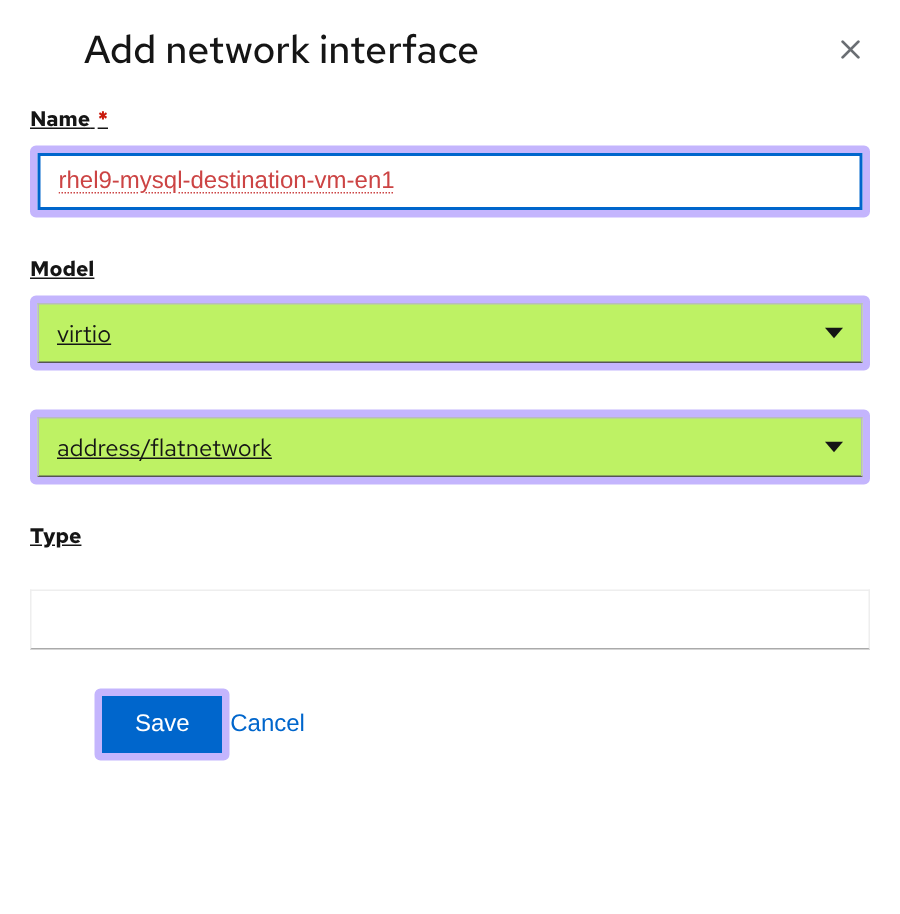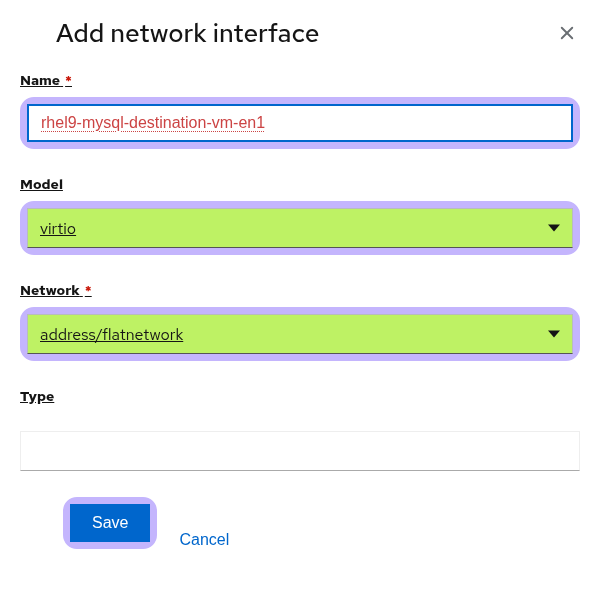--- a/index.html
+++ b/index.html
@@ -56,22 +56,22 @@
     margin-bottom: 8px;
     display: block;
   }
   .req {
     color: #c9190b;
     margin-left: 2px;
     font-weight: 700;
   }
 
   .hl {
-    border: 7px solid #c4b5fd;
-    border-radius: 14px;
+    border: 5px solid #c4b5fd;
+    border-radius: 4px;
     padding: 0;
   }
   .hl-firstfield .text-input {
     border: 2px solid #0066cc;
     height: 38px;
   }
 
   .text-input {
     width: 100%;
     height: 40px;
@@ -120,22 +120,21 @@
     border: 1px solid #eee;
     border-bottom: 1px solid #aaa;
     background: #fff;
     font-size: 16px;
     padding: 0 12px;
     outline: none;
   }
 
   .actions {
     display: flex;
-    align-items: flex-end;
-    gap: 22px;
+    align-items: center;
     padding-left: 43px;
   }
   .save-wrap.hl {
     display: inline-block;
   }
   .btn-primary {
     background: #0066cc;
     color: #fff;
     border: none;
     height: 38px;
@@ -185,24 +184,20 @@
     </label>
     <div class="hl">
       <div class="select">
         <span>virtio</span>
         <span class="caret"></span>
       </div>
     </div>
   </div>
 
   <div class="field">
-    <label class="field-label">
-      <span>Network</span>
-      <span class="req">*</span>
-    </label>
     <div class="hl">
       <div class="select">
         <span>address/flatnetwork</span>
         <span class="caret"></span>
       </div>
     </div>
   </div>
 
   <div class="field">
     <label class="field-label">

